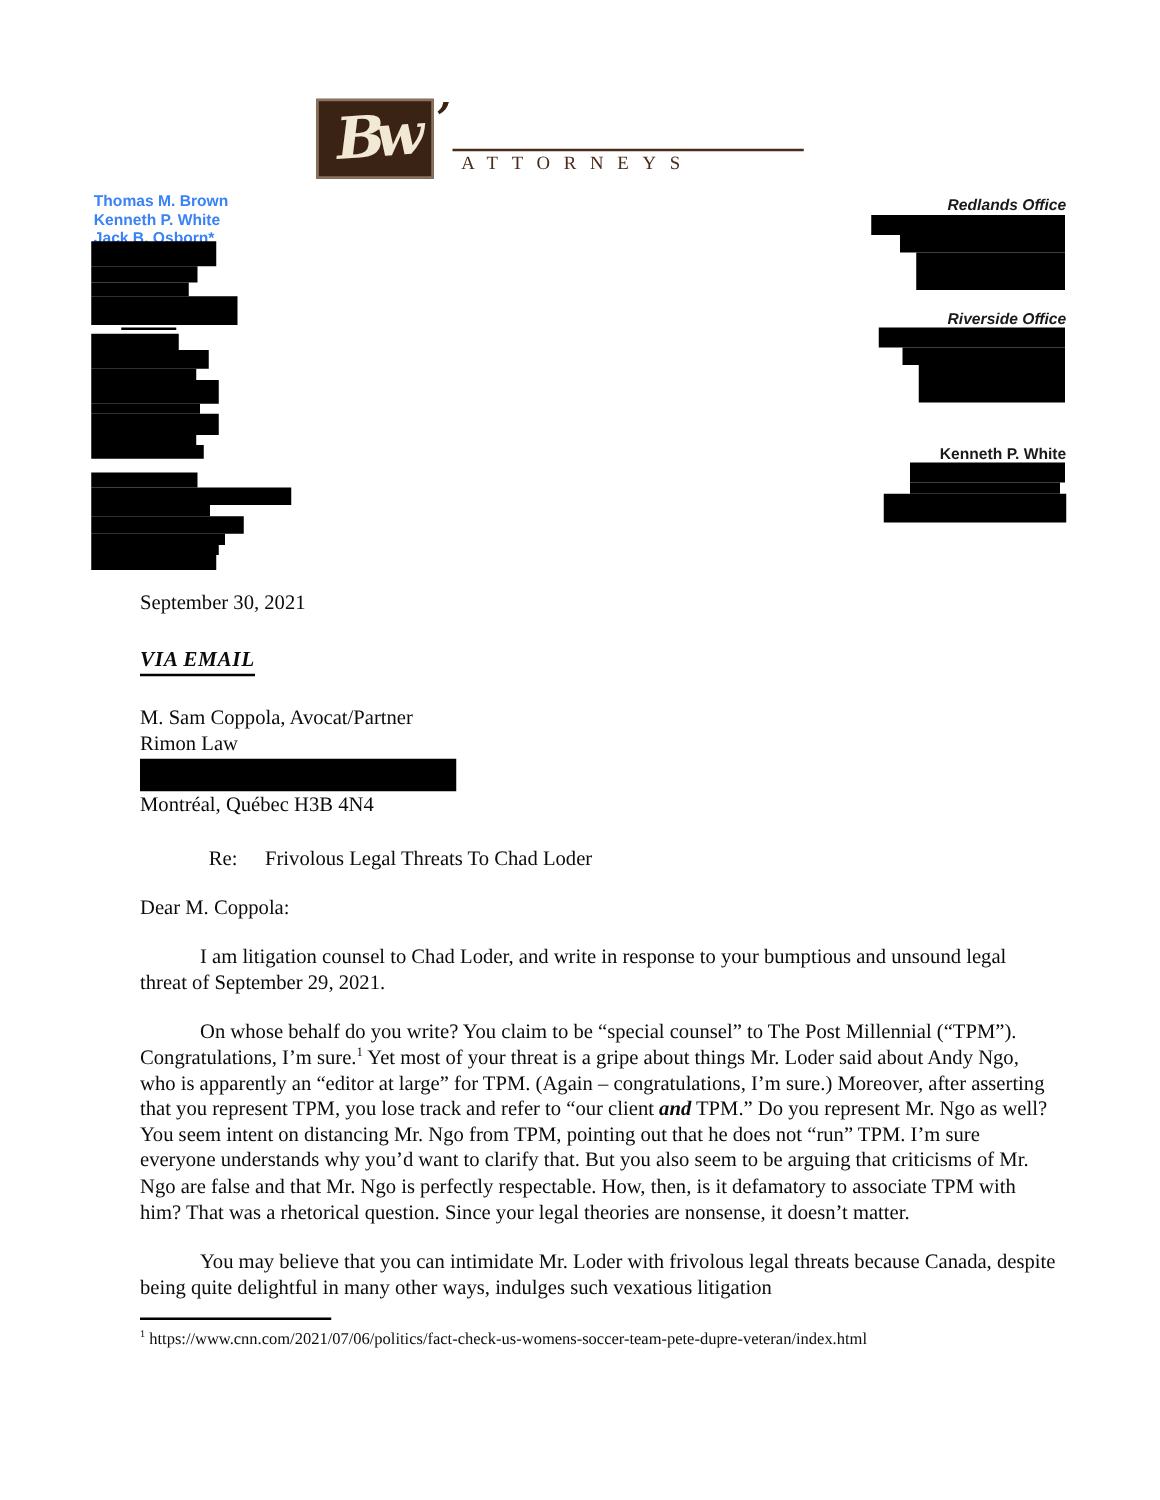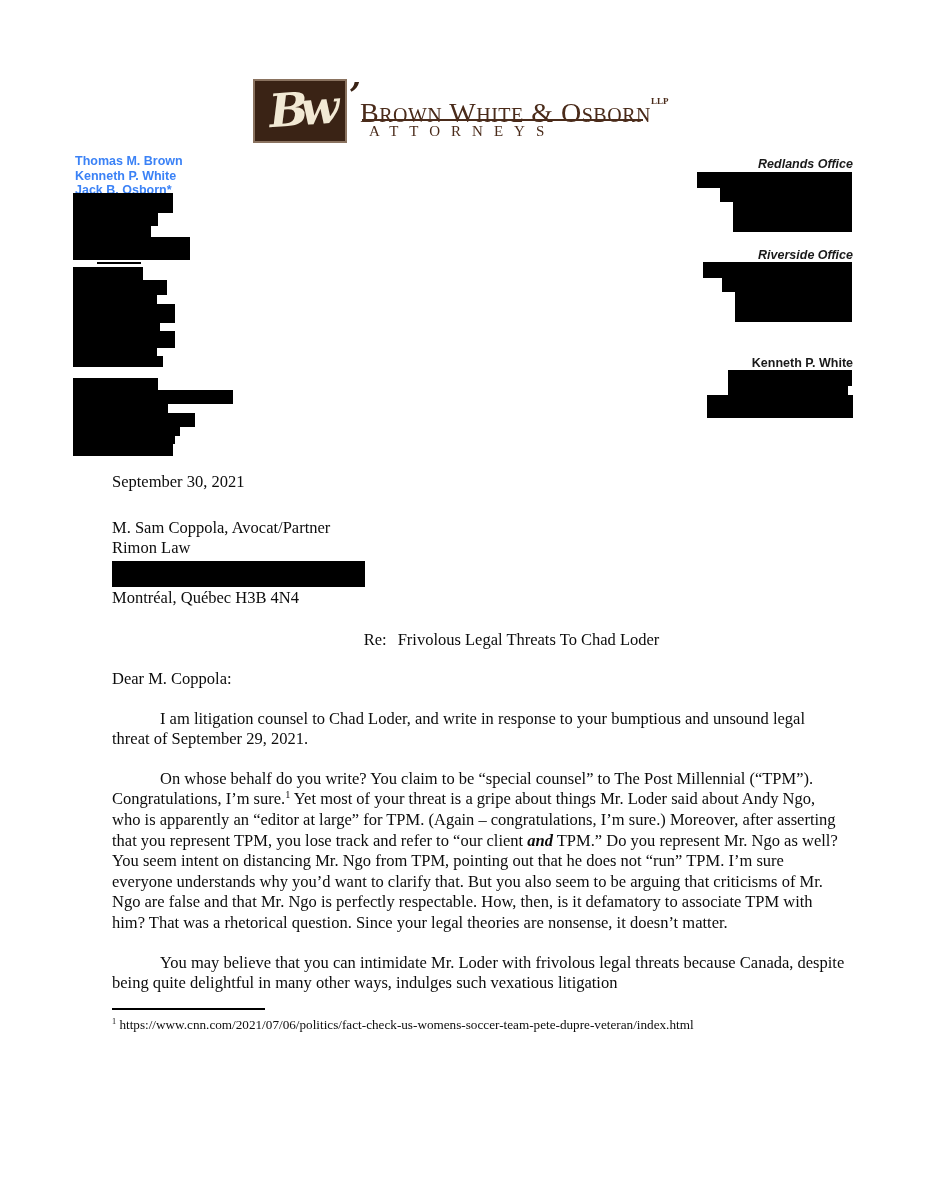--- a/index.html
+++ b/index.html
@@ -65,40 +65,39 @@
     position:absolute;left:112px;top:472px;width:733px;
     font-size:16.5px;line-height:20.6px;color:#0c0c0c;
   }
   .date-line{text-align:left;margin-bottom:25px;}
   .via-line{margin-bottom:23px;}
   .via-inner{
     display:inline-block;font-weight:bold;font-style:italic;font-size:17px;
     letter-spacing:0.5px;border-bottom:2.5px solid #000;padding-bottom:1px;
   }
   .addr-redact{width:253px;height:26px;margin:2px 0 1px 0;}
-  .re-line{margin-top:22px;padding-left:55px;text-align:center;}
+  .re-line{margin-top:22px;padding-left:55px;}
   .re-label{display:inline-block;width:45px;}
   .salutation{margin-top:18px;}
   .para{margin-top:19px;text-indent:48px;text-align:left;}
   .sup{vertical-align:super;font-size:0.62em;line-height:0;}
   .bi{font-weight:bold;font-style:italic;}
   .footnote-sep{margin-top:14px;width:153px;height:2px;background:#000;}
   .footnote{margin-top:7px;font-size:13.2px;line-height:16px;text-indent:0;}
 </style>
 </head>
 <body>
 
 <div class="page">
 
   <div class="logo-box">
     <span class="logo-script">Bw</span>
   </div>
   <span class="logo-flourish">’</span>
 
-  <div class="wordmark"><span>Brown White &amp; Osborn</span><span class="llp">LLP</span></div>
   <div class="wordmark-rule"></div>
   <div class="tagline">ATTORNEYS</div>
 
   <div class="attorney-list">
     <div>Thomas M. Brown</div>
     <div>Kenneth P. White</div>
     <div>Jack B. Osborn*</div>
   </div>
 
   <div>
@@ -148,20 +147,23 @@
   <div class="right-col-label" style="left:700px;top:356px;width:153px;">Kenneth P. White</div>
   <div>
     <div class="rbar" style="left:728px;top:370px;width:124px;height:16px;"></div>
     <div class="rbar" style="left:728px;top:386px;width:120px;height:9px;"></div>
     <div class="rbar" style="left:707px;top:395px;width:146px;height:23px;"></div>
   </div>
 
   <div class="body-block">
     <div class="date-line">September 30, 2021</div>
 
+    <div class="via-line">
+      <span class="via-inner">VIA EMAIL</span>
+    </div>
 
     <div>
       <div>M. Sam Coppola, Avocat/Partner</div>
       <div>Rimon Law</div>
       <div class="addr-redact redact"></div>
       <div>Montréal, Québec H3B 4N4</div>
     </div>
 
     <div class="re-line">
       <span class="re-label">Re:</span><span>Frivolous Legal Threats To Chad Loder</span>

